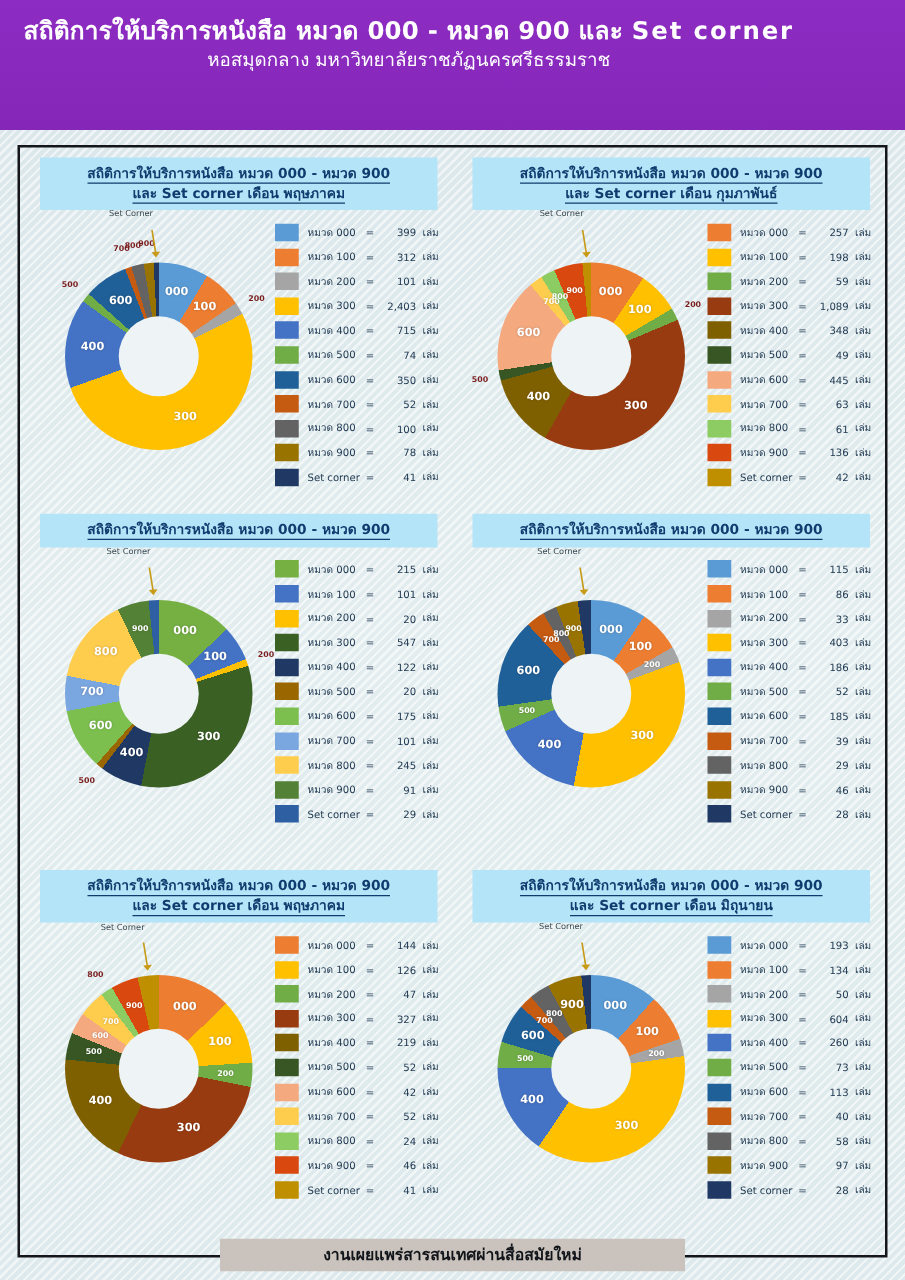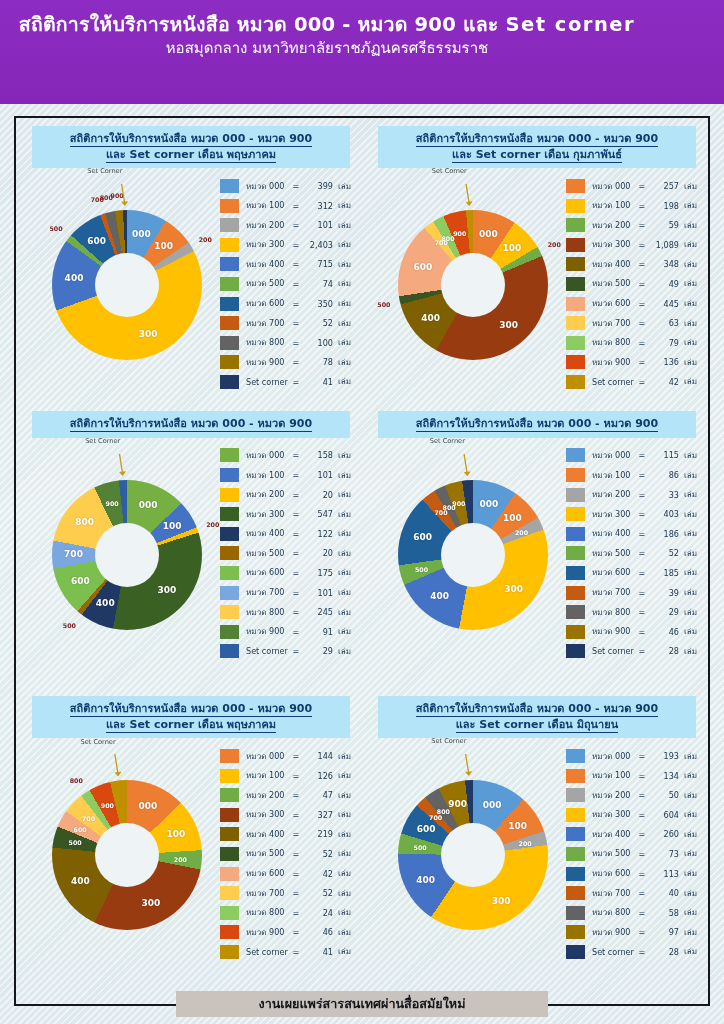--- a/index.html
+++ b/index.html
@@ -443,21 +443,21 @@
               <span class="swatch" style="background: rgb(255, 205, 77);"></span>
               <span class="lg-cat">หมวด 700</span>
               <span class="lg-eq">=</span>
               <span class="lg-val">63</span>
               <span class="lg-unit">เล่ม</span>
             </div>
             <div class="legend-row">
               <span class="swatch" style="background: rgb(140, 204, 98);"></span>
               <span class="lg-cat">หมวด 800</span>
               <span class="lg-eq">=</span>
-              <span class="lg-val">79</span>
+              <span class="lg-val">61</span>
               <span class="lg-unit">เล่ม</span>
             </div>
             <div class="legend-row">
               <span class="swatch" style="background: rgb(217, 72, 15);"></span>
               <span class="lg-cat">หมวด 900</span>
               <span class="lg-eq">=</span>
               <span class="lg-val">136</span>
               <span class="lg-unit">เล่ม</span>
             </div>
             <div class="legend-row">
@@ -491,21 +491,21 @@
             <svg class="leader" viewBox="0 0 196 200">
               <path d="M78.7,-4.9 q3,5 6,0 q3,-5 6,0 L94.7,20.1" stroke="#c79a17" stroke-width="1.3" fill="none"></path>
               <path d="M94.7,22.1 l-3.6,-4.2 l7,-0.6 z" fill="#c79a17"></path>
             </svg>
           </div>
           <div class="legend">
             <div class="legend-row">
               <span class="swatch" style="background: rgb(118, 176, 67);"></span>
               <span class="lg-cat">หมวด 000</span>
               <span class="lg-eq">=</span>
-              <span class="lg-val">158</span>
+              <span class="lg-val">215</span>
               <span class="lg-unit">เล่ม</span>
             </div>
             <div class="legend-row">
               <span class="swatch" style="background: rgb(68, 114, 196);"></span>
               <span class="lg-cat">หมวด 100</span>
               <span class="lg-eq">=</span>
               <span class="lg-val">101</span>
               <span class="lg-unit">เล่ม</span>
             </div>
             <div class="legend-row">

